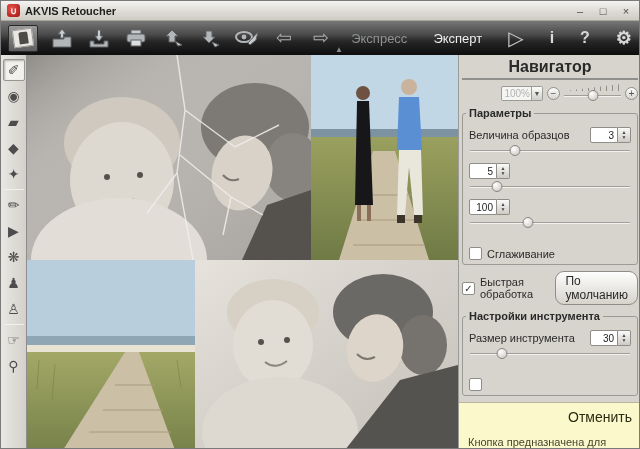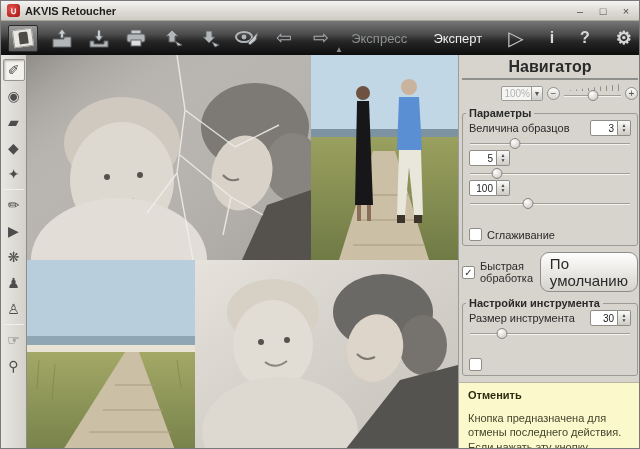--- a/index.html
+++ b/index.html
@@ -78,42 +78,42 @@
   .track { position:absolute; left:0; right:0; height:2px; background:#9f9e99;
     border-bottom:1px solid #f4f2ee; }
   .handle { position:absolute; width:11px; height:11px; border-radius:50%;
     background:radial-gradient(circle at 35% 30%,#ffffff,#c6c3bd); border:1px solid #87857f;
     transform:translate(-50%,0); }
   #zoom-slider .track { top:11px; }
   #zoom-slider .handle { top:6px; }
 
   fieldset { border:1px solid #9c9a94; border-radius:3px; margin-top:5px; padding:1px 6px 4px 6px; }
   legend { font-size:11px; font-weight:bold; color:#2a2a2a; padding:0 3px; margin-left:-3px; }
-  .param-row { display:flex; align-items:center; justify-content:space-between; margin-top:0; }
+  .param-row { display:flex; align-items:center; justify-content:space-between; margin-top:7px; }
   .param-label { font-size:11px; color:#2a2a2a; }
   .spin { display:flex; align-items:stretch; height:16px; }
   .spin-box { width:28px; background:#fff; border:1px solid #8f8d87; border-radius:2px 0 0 2px;
     font-size:10px; color:#222; display:flex; align-items:center; justify-content:flex-end; padding-right:3px; }
   .spin-btn { width:13px; background:linear-gradient(#fafaf9,#cecbc5); border:1px solid #8f8d87;
     border-left:none; border-radius:0 2px 2px 0; display:flex; flex-direction:column;
     align-items:center; justify-content:center; font-size:5px; color:#444; line-height:5px; }
   .p-slider { position:relative; height:11px; margin:2px 1px 1px 1px; }
   .p-slider .track { top:5px; }
   .p-slider .handle { top:0; }
   .check-row { display:flex; align-items:center; gap:5px; margin-top:19px; }
   .checkbox { width:13px; height:13px; background:#fff; border:1px solid #8f8d87; border-radius:2px;
     font-size:10px; line-height:11px; text-align:center; color:#333; flex:none; }
   .check-label { font-size:11px; color:#2a2a2a; }
   #quick-row { display:flex; align-items:center; gap:5px; margin-top:6px; }
-  #default-btn { margin-left:auto; font-size:15px; color:#2a2a2a; padding:2px 9px;
+  #default-btn { margin-left:auto; font-size:12px; color:#2a2a2a; padding:2px 9px;
     background:linear-gradient(#fefefe,#d6d3cc); border:1px solid #8f8d87; border-radius:9px; }
 
   #hint { flex:1; margin:6px -3px 0 -3px; background:#fbf8cb; border:1px solid #b7b49f;
     border-left:none; border-right:none; padding:6px 9px; }
-  #hint-title { font-size:11px; font-weight:bold; color:#2b2b10; }
+  #hint-title { font-size:14px; font-weight:normal; color:#2b2b10;text-align:right; }
   #hint-text { font-size:11px; color:#45452e; line-height:1.3; margin-top:10px; }
 </style>
 </head>
 <body>
 
 <div id="window">
 
   <div id="titlebar">
     <div id="logo">∪</div>
     <div id="title">AKVIS Retoucher</div>

